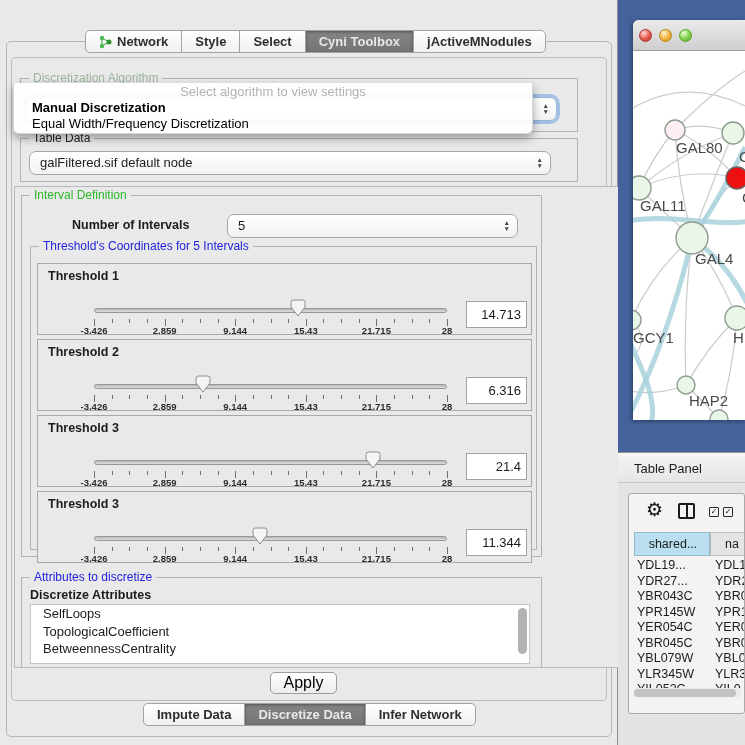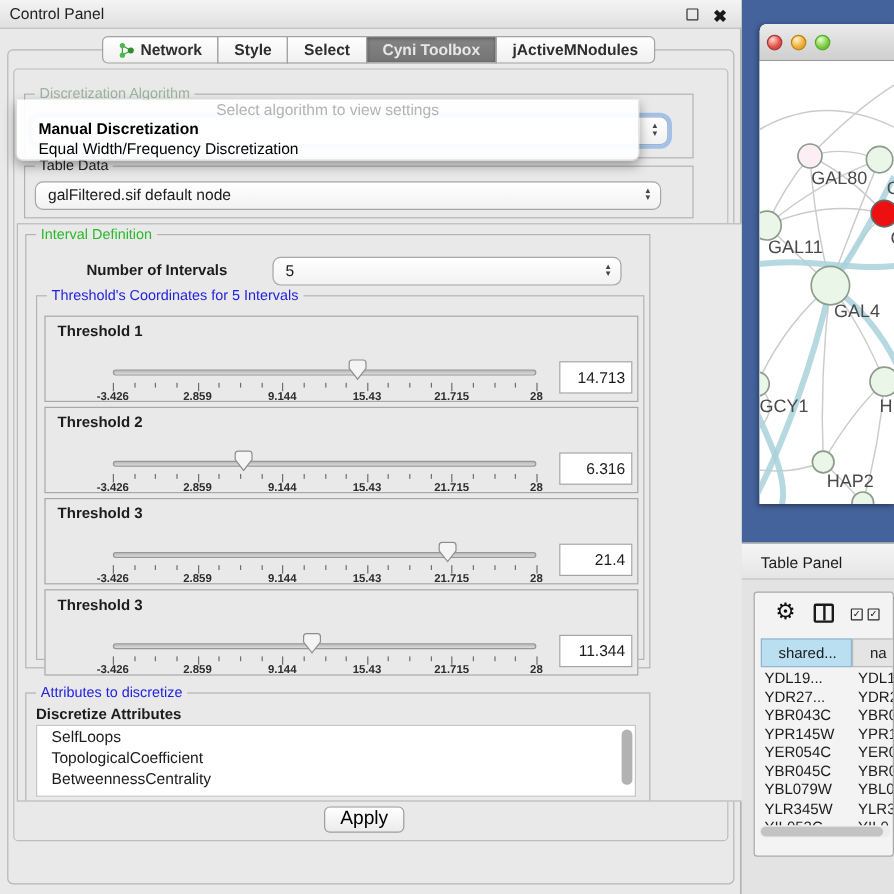--- a/index.html
+++ b/index.html
@@ -129,25 +129,20 @@
     background:#ececec; border-radius:5px; z-index:3; }
   .hsb .thumb { position:absolute; left:1px; top:1px; width:102px; height:8px;
     background:#c3c3c3; border-radius:4px; }
 </style>
 </head>
 <body>
 
 <div id="stage">
 
   <div id="control-panel">
-    <div class="cp-titlebar">
-      <span class="cp-title">Control Panel</span>
-      <span class="float-ic"></span>
-      <span class="close-ic">✖</span>
-    </div>
 
     <div class="segbar" id="top-tabs" style="left:85px; top:30px;justify-content:center;">
         <div class="seg">
           <svg width="13" height="14">
             <line x1="3" y1="3" x2="10" y2="7" stroke="#3aa53a"></line>
             <line x1="3" y1="11" x2="10" y2="7" stroke="#3aa53a"></line>
             <line x1="3" y1="3" x2="3" y2="11" stroke="#3aa53a"></line>
             <circle cx="3" cy="3" r="2.2" fill="#4db84d"></circle>
             <circle cx="3" cy="11" r="2.2" fill="#4db84d"></circle>
             <circle cx="10" cy="7" r="2.5" fill="#2f8f2f"></circle>
@@ -363,20 +358,31 @@
           </div>
       </div>
 
       <div class="vsb">
           <div class="thumb"></div>
         </div>
     </div>
 
     <button class="apply-btn">Apply</button>
 
+    <div class="segbar" id="bottom-tabs" style="left:143px; top:703px;">
+        <div class="seg">
+          <span>Impute Data</span>
+        </div>
+        <div class="seg selected">
+          <span>Discretize Data</span>
+        </div>
+        <div class="seg">
+          <span>Infer Network</span>
+        </div>
+      </div>
   </div>
 
   <div id="right-area">
     <div class="net-bg"></div>
     <div class="mac-win">
       <div class="mac-titlebar">
         <span class="light red"></span>
         <span class="light yellow"></span>
         <span class="light green"></span>
       </div>

